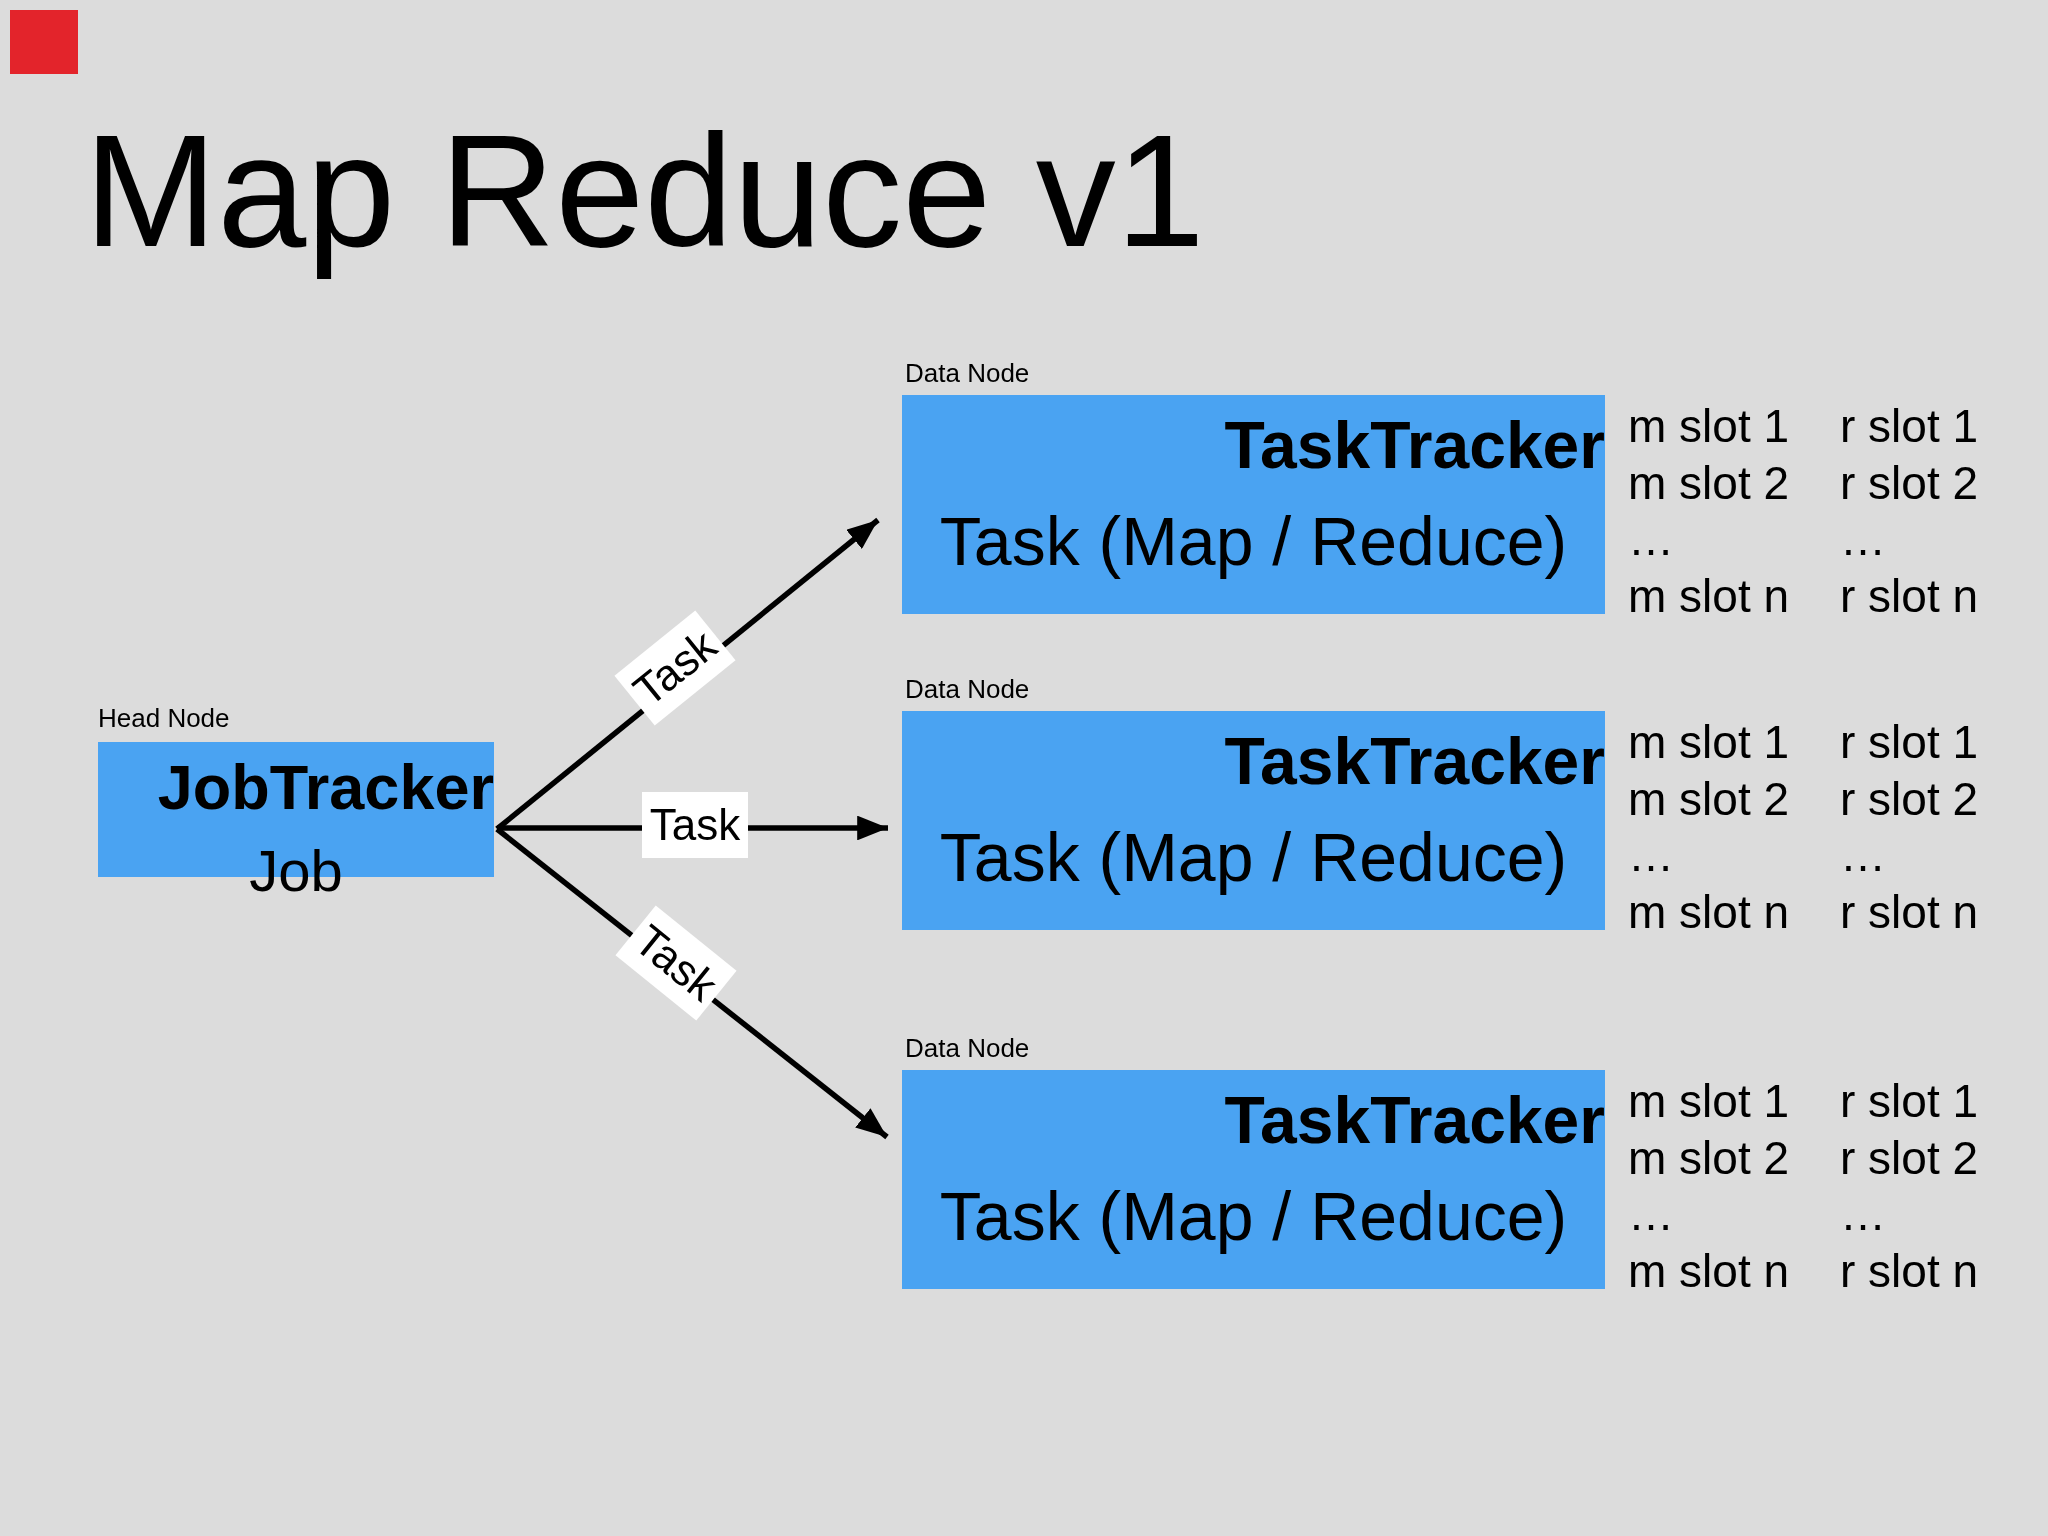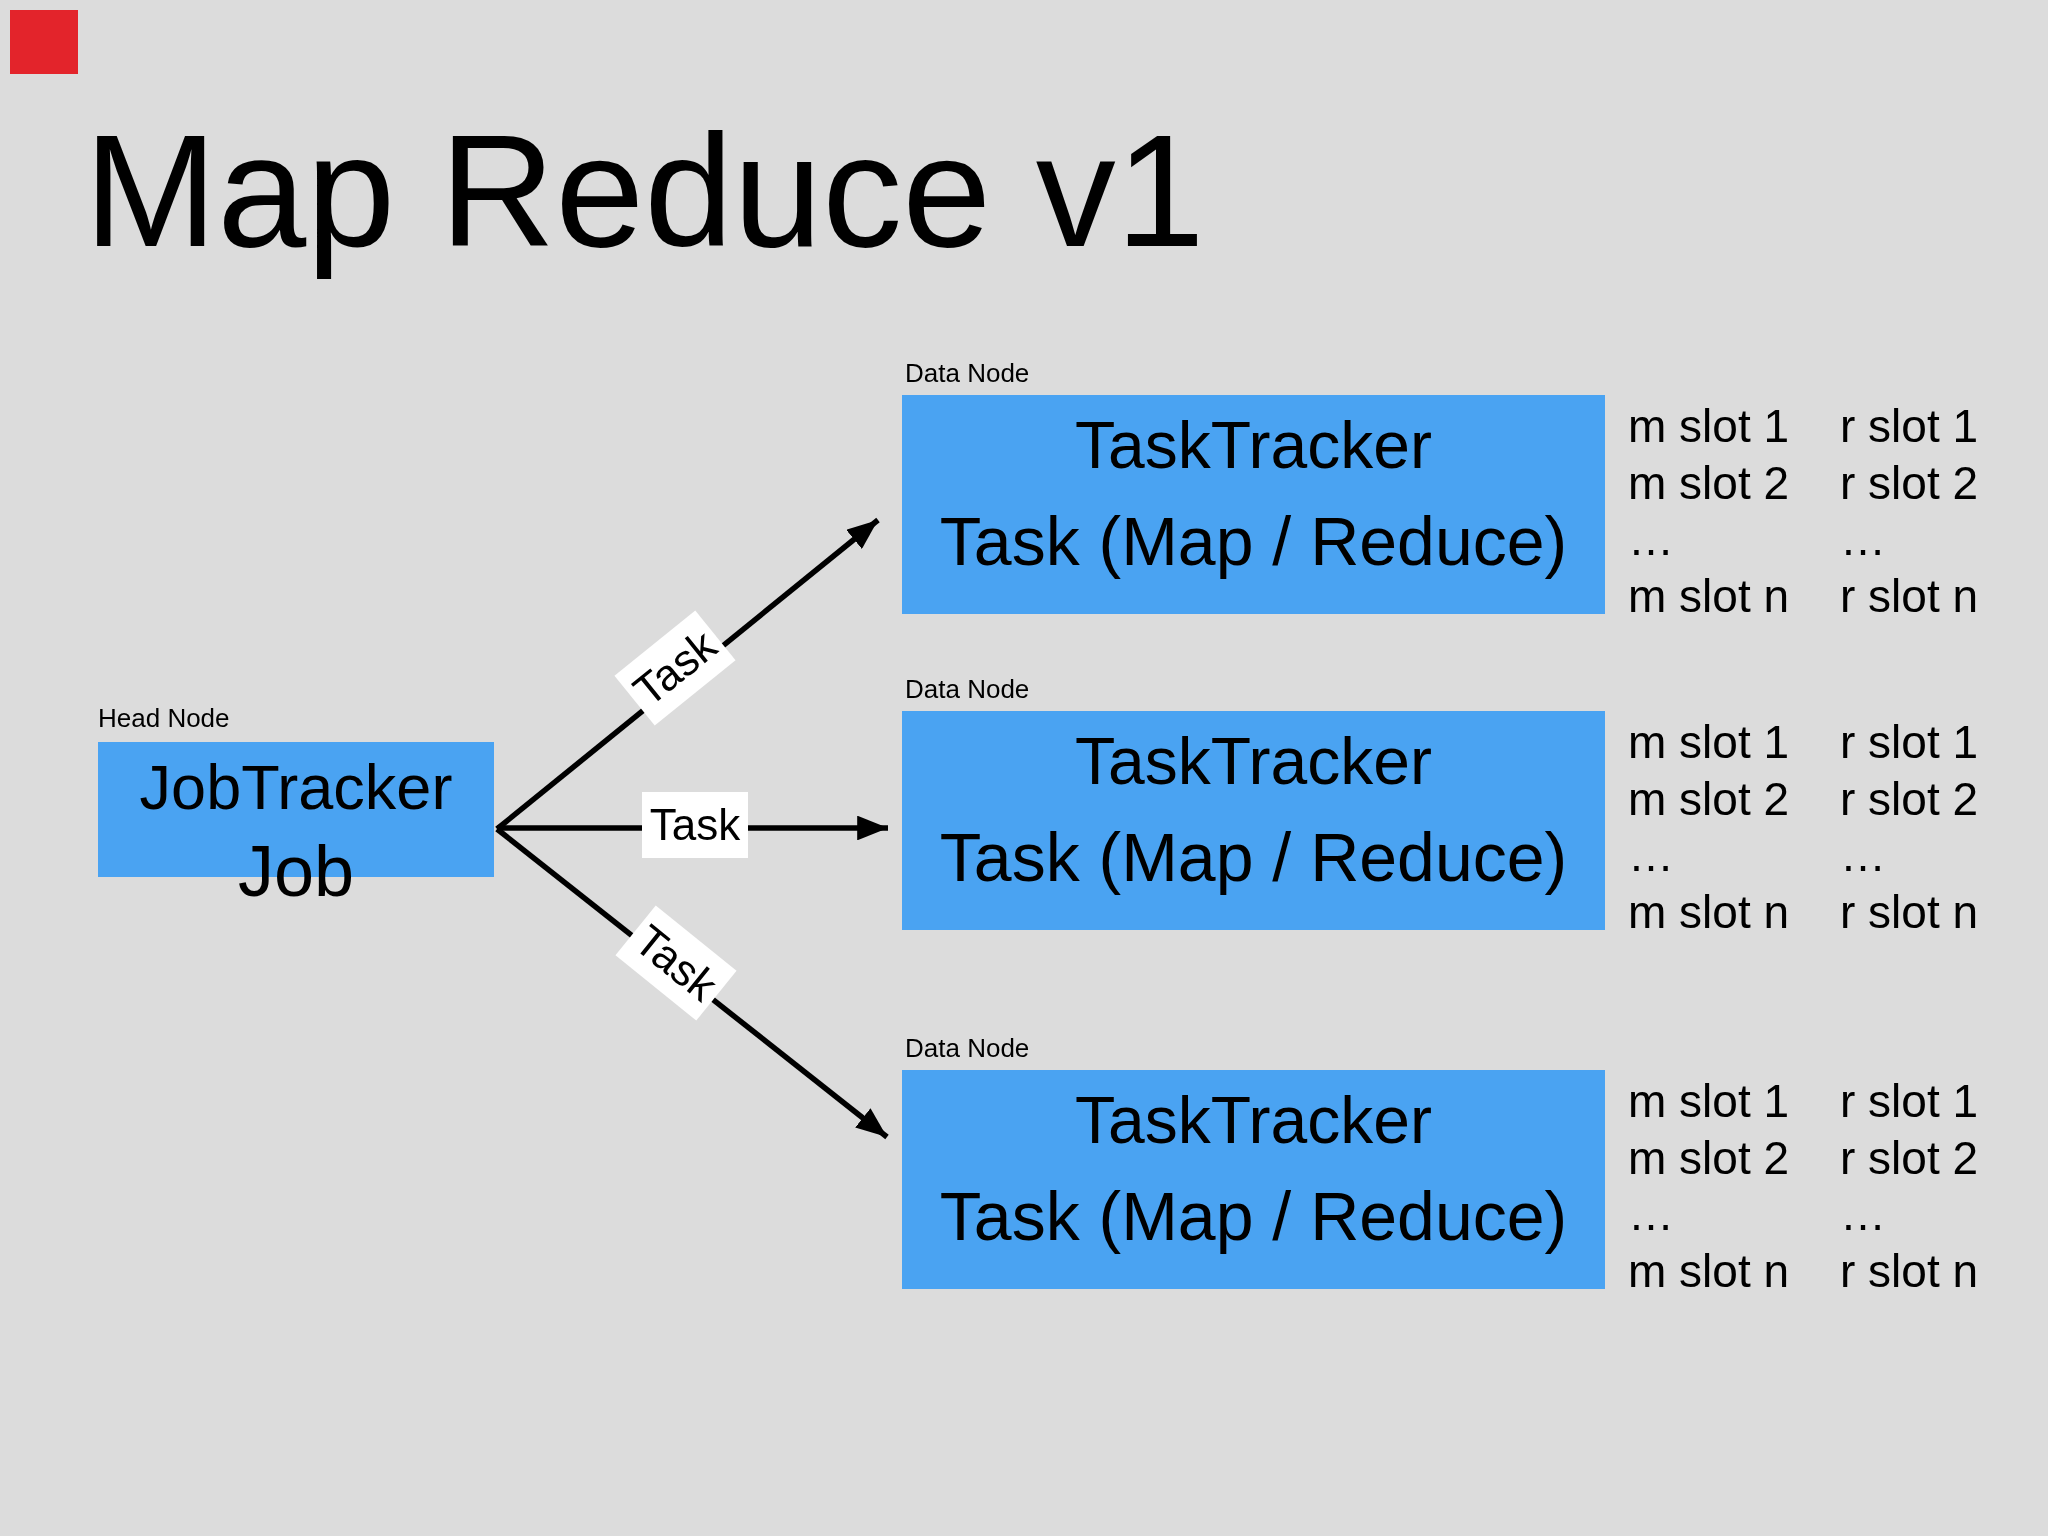--- a/index.html
+++ b/index.html
@@ -22,32 +22,32 @@
   .arrows{position:absolute;left:0;top:0;}
   
   .tag{
     position:absolute;font-size:26px;line-height:44px;white-space:nowrap;
   }
   
   .bluebox{
     position:absolute;background:var(--node_blue,#4aa3f2);
   }
   .bluebox .l1{
-    position:absolute;left:0;width:100%;text-align:center;
-    font-weight:normal;white-space:nowrap;
+    position:absolute;left:0;width:100%;text-align:right;
+    font-weight:bold;white-space:nowrap;
   }
   .bluebox .l2{
     position:absolute;left:0;width:100%;text-align:center;white-space:nowrap;
   }
   
   .head-group{position:absolute;left:98px;top:696px;}
   .head-group .tag{left:0;top:0;}
   .head-group .bluebox{left:0;top:46px;width:396px;height:135px;}
   .head-group .l1{top:14px;font-size:63px;line-height:63px;}
-  .head-group .l2{top:92px;font-size:72px;line-height:74px;}
+  .head-group .l2{top:92px;font-size:58px;line-height:74px;}
   
   .node{position:absolute;left:902px;width:1146px;}
   .node .tag{left:3px;top:0;}
   .node .bluebox{left:0;top:44px;width:703px;height:219px;}
   .node .l1{top:17px;font-size:66px;line-height:66px;}
   .node .l2{top:112px;font-size:68px;line-height:68px;}
   .node-1{top:351px;}
   .node-2{top:667px;}
   .node-3{top:1026px;}
   

